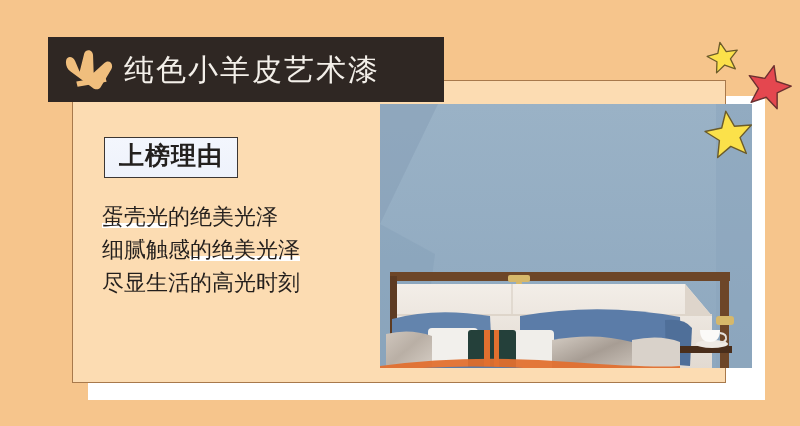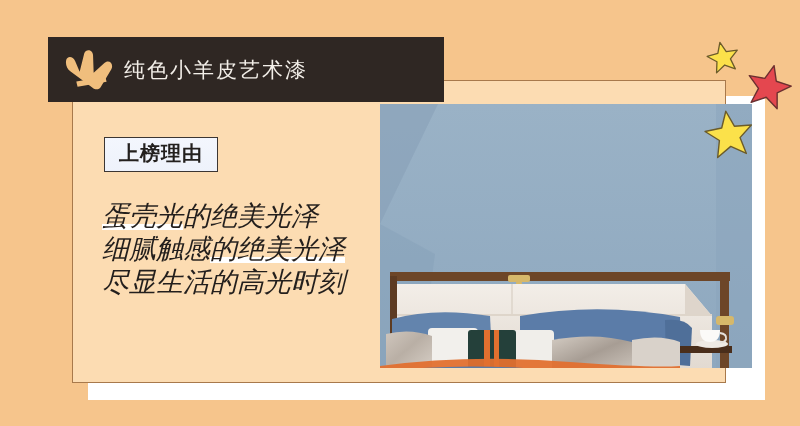--- a/index.html
+++ b/index.html
@@ -33,47 +33,47 @@
     box-sizing:border-box;
     z-index:6;
   }
   .crown-icon{
     width:52px;height:46px;flex:0 0 auto;
     display:flex;align-items:center;justify-content:center;
     margin-right:10px;
   }
   .banner-title{
     color:#f3efe9;
-    font-size:21px;
+    font-size:30px;
     letter-spacing:2px;
     font-weight:400;
     white-space:nowrap;
     line-height:1;
   }
 
   
   .reason-badge{
     position:absolute;left:104px;top:137px;
     padding:4px 14px 6px 14px;
     background:linear-gradient(180deg,#f3f6fd 0%,#eef2fb 100%);
     border:1.5px solid #3c3633;
     box-sizing:border-box;
   }
   .reason-badge-text{
-    font-size:20px;color:#23201e;letter-spacing:1px;
+    font-size:25px;color:#23201e;letter-spacing:1px;
     font-weight:700;line-height:1.15;white-space:nowrap;font-family:Liberation Serif, serif;
   }
 
   
   .body-copy{
     position:absolute;left:102px;top:200px;width:280px;
   }
   .copy-line{
-    font-size:27px;color:#231f1d;line-height:33px;
-    white-space:nowrap;letter-spacing:0px;font-style:italic;
+    font-size:22px;color:#231f1d;line-height:33px;
+    white-space:nowrap;letter-spacing:0px;
   }
   .hl{
     background:linear-gradient(transparent 78%, #ffffff 78%, #ffffff 96%, transparent 96%);
   }
 
   
   .photo{
     position:absolute;left:380px;top:104px;width:372px;height:264px;
     overflow:hidden;
     z-index:4;

